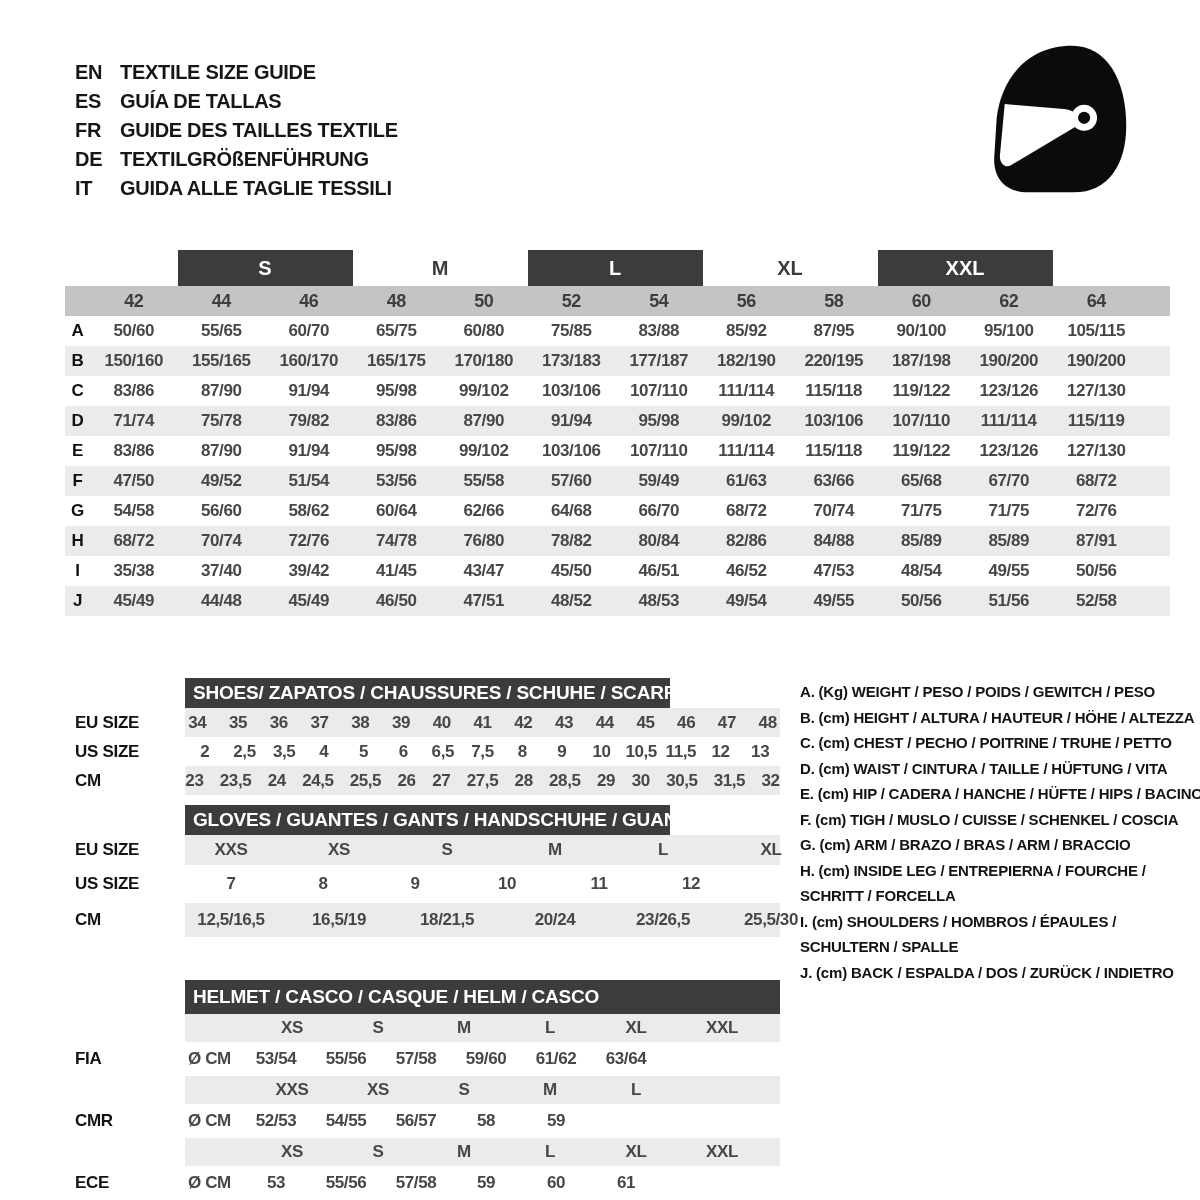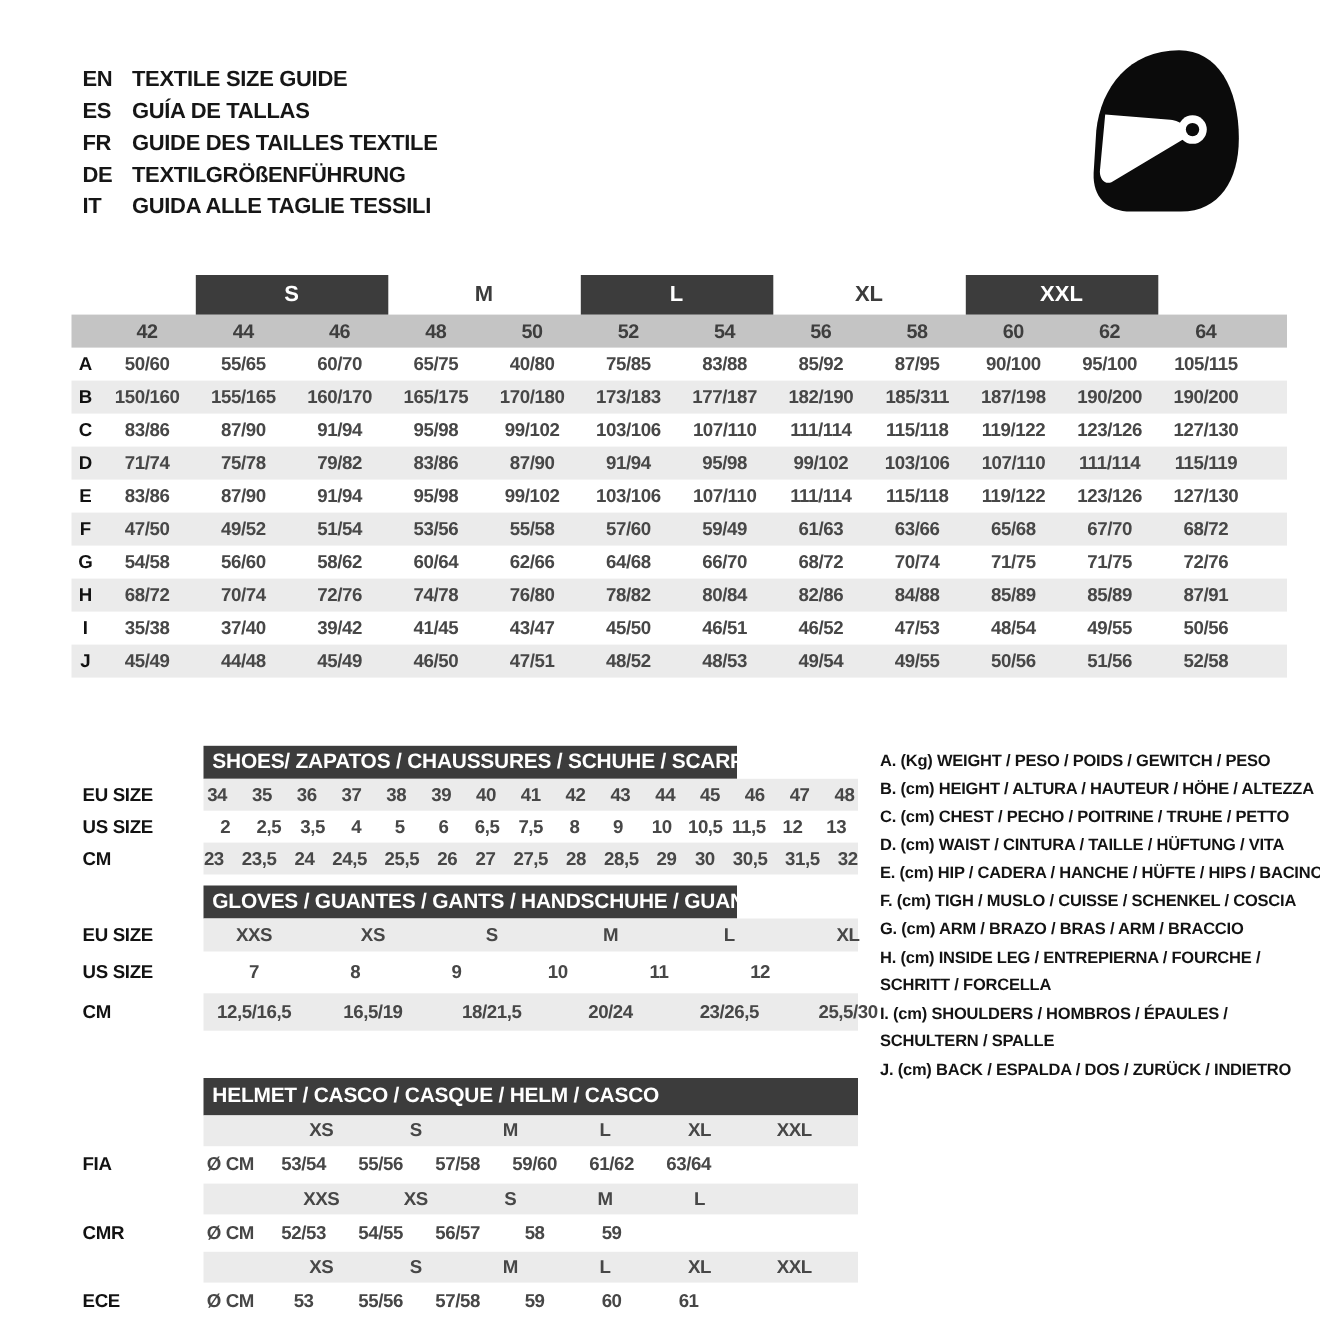--- a/index.html
+++ b/index.html
@@ -105,40 +105,40 @@
         <div class="cell num">62</div>
         <div class="cell num">64</div>
       </div>
     <div id="mainrows">
         <div class="mrow grid13">
           <div class="cell rowletter">A</div>
           <div class="cell val">50/60</div>
           <div class="cell val">55/65</div>
           <div class="cell val">60/70</div>
           <div class="cell val">65/75</div>
-          <div class="cell val">40/80</div>
+          <div class="cell val">60/80</div>
           <div class="cell val">75/85</div>
           <div class="cell val">83/88</div>
           <div class="cell val">85/92</div>
           <div class="cell val">87/95</div>
           <div class="cell val">90/100</div>
           <div class="cell val">95/100</div>
           <div class="cell val">105/115</div>
         </div>
         <div class="mrow grid13 stripe">
           <div class="cell rowletter">B</div>
           <div class="cell val">150/160</div>
           <div class="cell val">155/165</div>
           <div class="cell val">160/170</div>
           <div class="cell val">165/175</div>
           <div class="cell val">170/180</div>
           <div class="cell val">173/183</div>
           <div class="cell val">177/187</div>
           <div class="cell val">182/190</div>
-          <div class="cell val">185/311</div>
+          <div class="cell val">220/195</div>
           <div class="cell val">187/198</div>
           <div class="cell val">190/200</div>
           <div class="cell val">190/200</div>
         </div>
         <div class="mrow grid13">
           <div class="cell rowletter">C</div>
           <div class="cell val">83/86</div>
           <div class="cell val">87/90</div>
           <div class="cell val">91/94</div>
           <div class="cell val">95/98</div>

